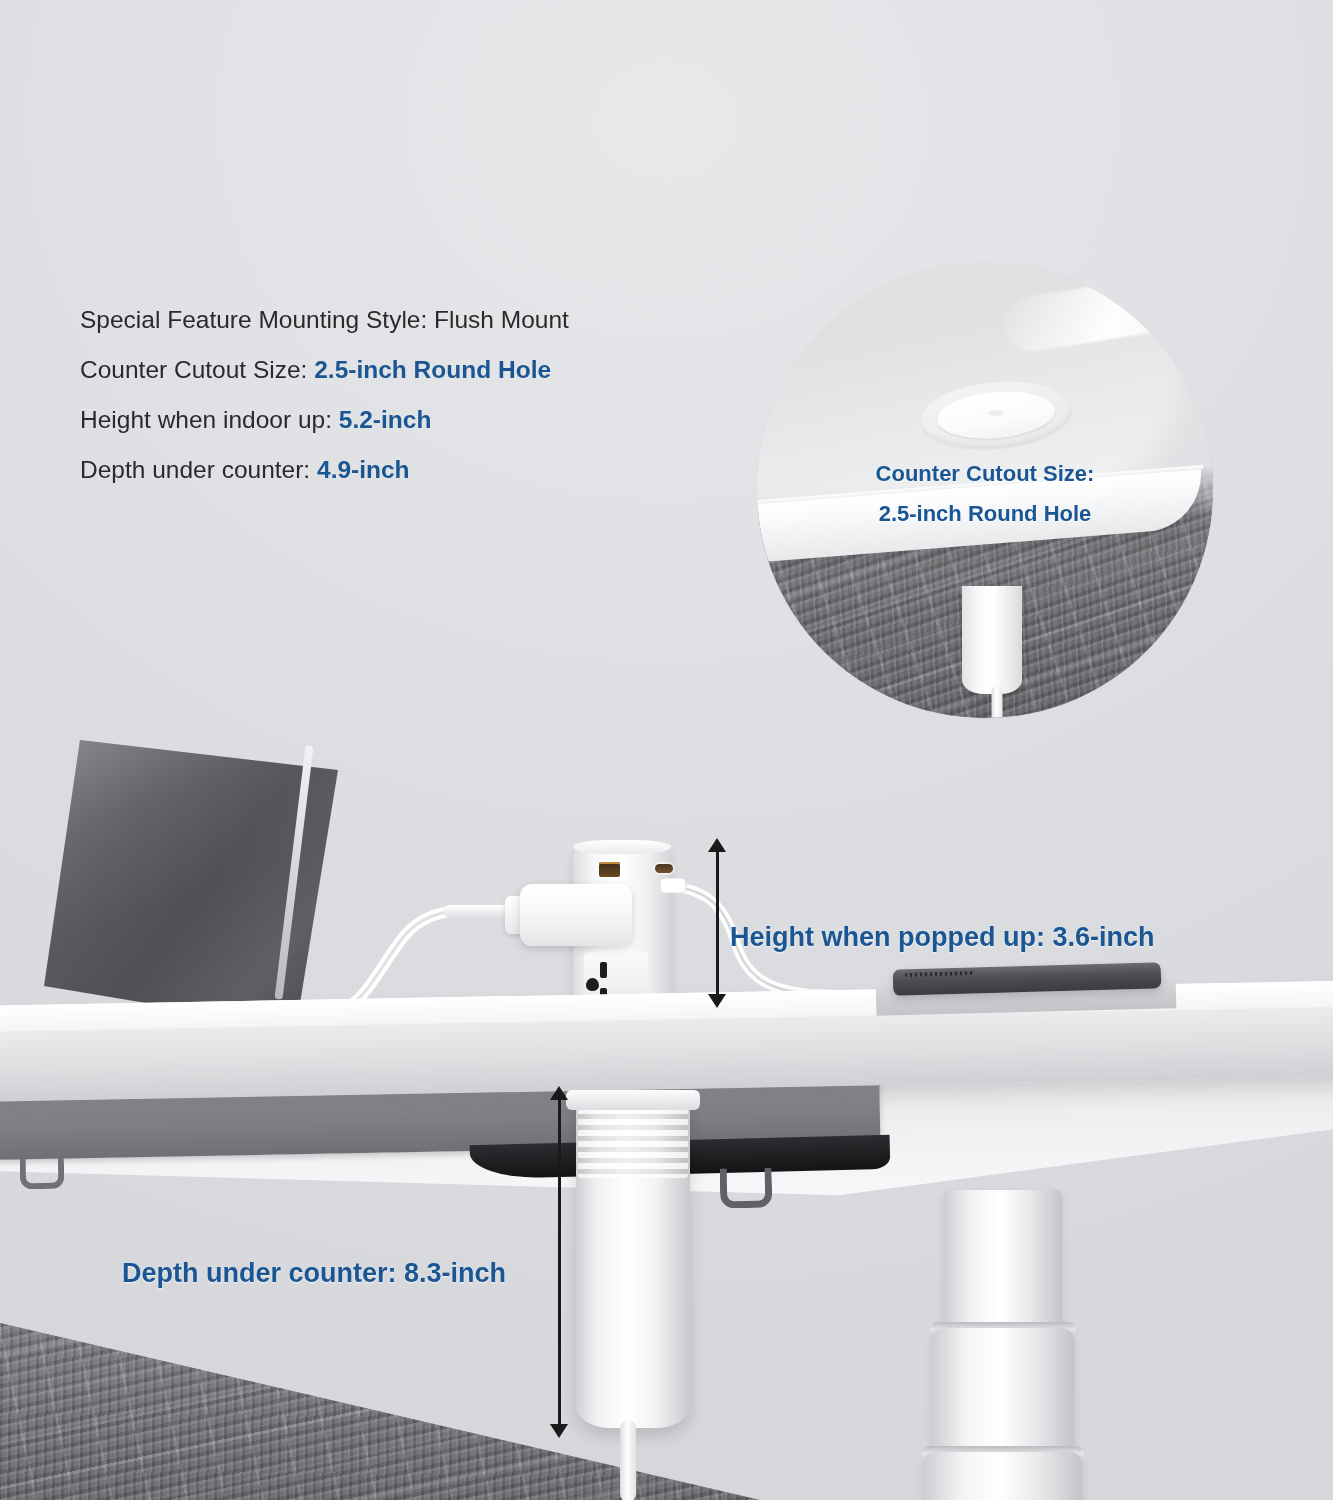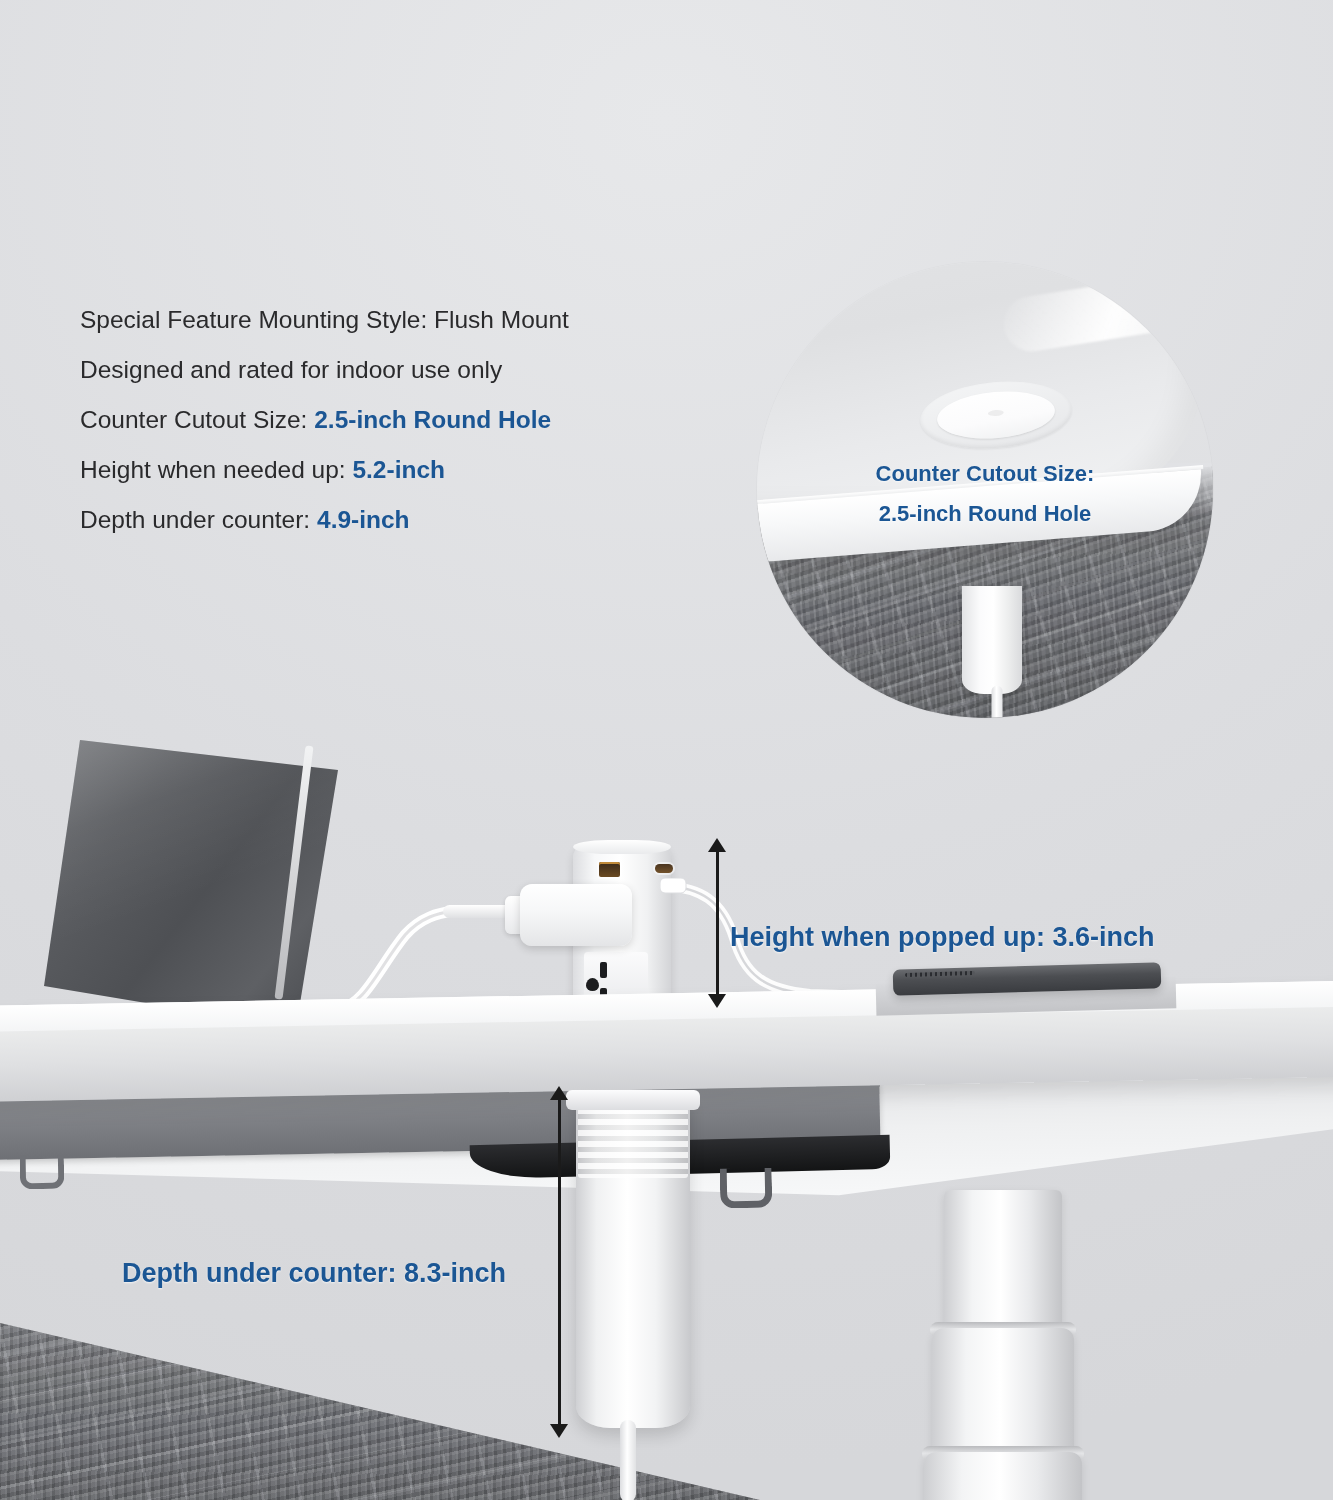--- a/index.html
+++ b/index.html
@@ -420,27 +420,24 @@
 <body>
 
 <div id="page">
 
 
   <div id="spec-list">
     <div class="spec-line">
       <span>Special Feature Mounting Style: Flush Mount</span><b></b>
     </div>
     <div class="spec-line">
-      <span>Designed and rated for indoor use only</span><b></b>
-    </div>
-    <div class="spec-line">
       <span>Counter Cutout Size: </span><b>2.5-inch Round Hole</b>
     </div>
     <div class="spec-line">
-      <span>Height when needed up: </span><b>5.2-inch</b>
+      <span>Height when indoor up: </span><b>5.2-inch</b>
     </div>
     <div class="spec-line">
       <span>Depth under counter: </span><b>4.9-inch</b>
     </div>
   </div>
 
   <div id="inset">
     <div class="carpet"></div>
     <div class="carpet-top-fade"></div>
     <div class="slab-top"></div>

